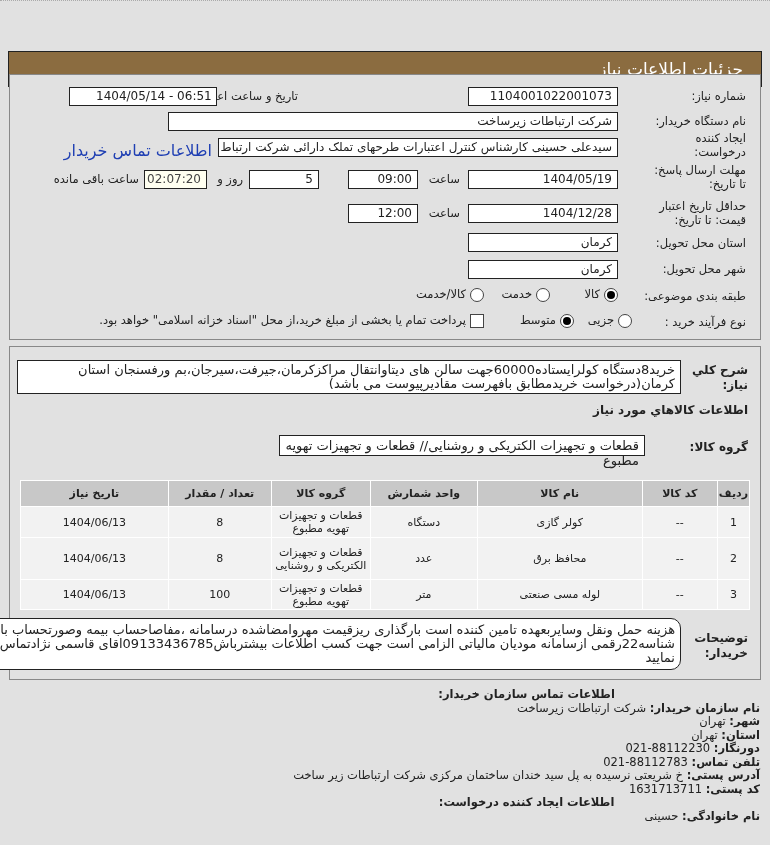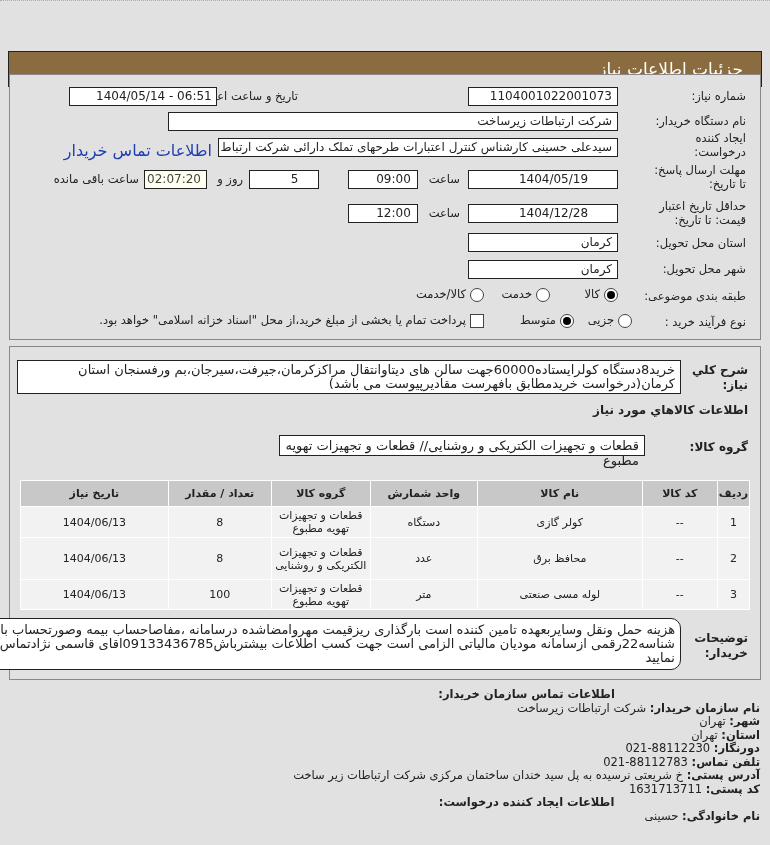--- a/index.html
+++ b/index.html
@@ -26,21 +26,21 @@
   }
   .panel1 { top: 74px; height: 266px; }
   .panel2 { top: 346px; height: 334px; }
   .abs { position: absolute; }
   .lbl { position: absolute; right: 0; font-size: 11.5px; color: #222; line-height: 15px; }
   .field {
     position: absolute; background: #fff; border: 1px solid #222;
     height: 19px; line-height: 17px; font-size: 12px; padding: 0 5px;
     white-space: nowrap; overflow: hidden;
   }
-  .field.center { text-align: center; padding-left: 26px; }
+  .field.center { text-align: right; padding-left: 26px; }
   .field.ltr { direction: ltr; }
   .field.remain { background: #fffff0; color: #444; }
   .link { color: #1f3fb3; }
   .radio {
     display: inline-block; width: 14px; height: 14px; border-radius: 50%;
     border: 1px solid #444; background: #fff; vertical-align: middle; position: relative;
   }
   .radio.on::after {
     content: ""; position: absolute; top: 2px; left: 2px; width: 8px; height: 8px;
     border-radius: 50%; background: #000;

